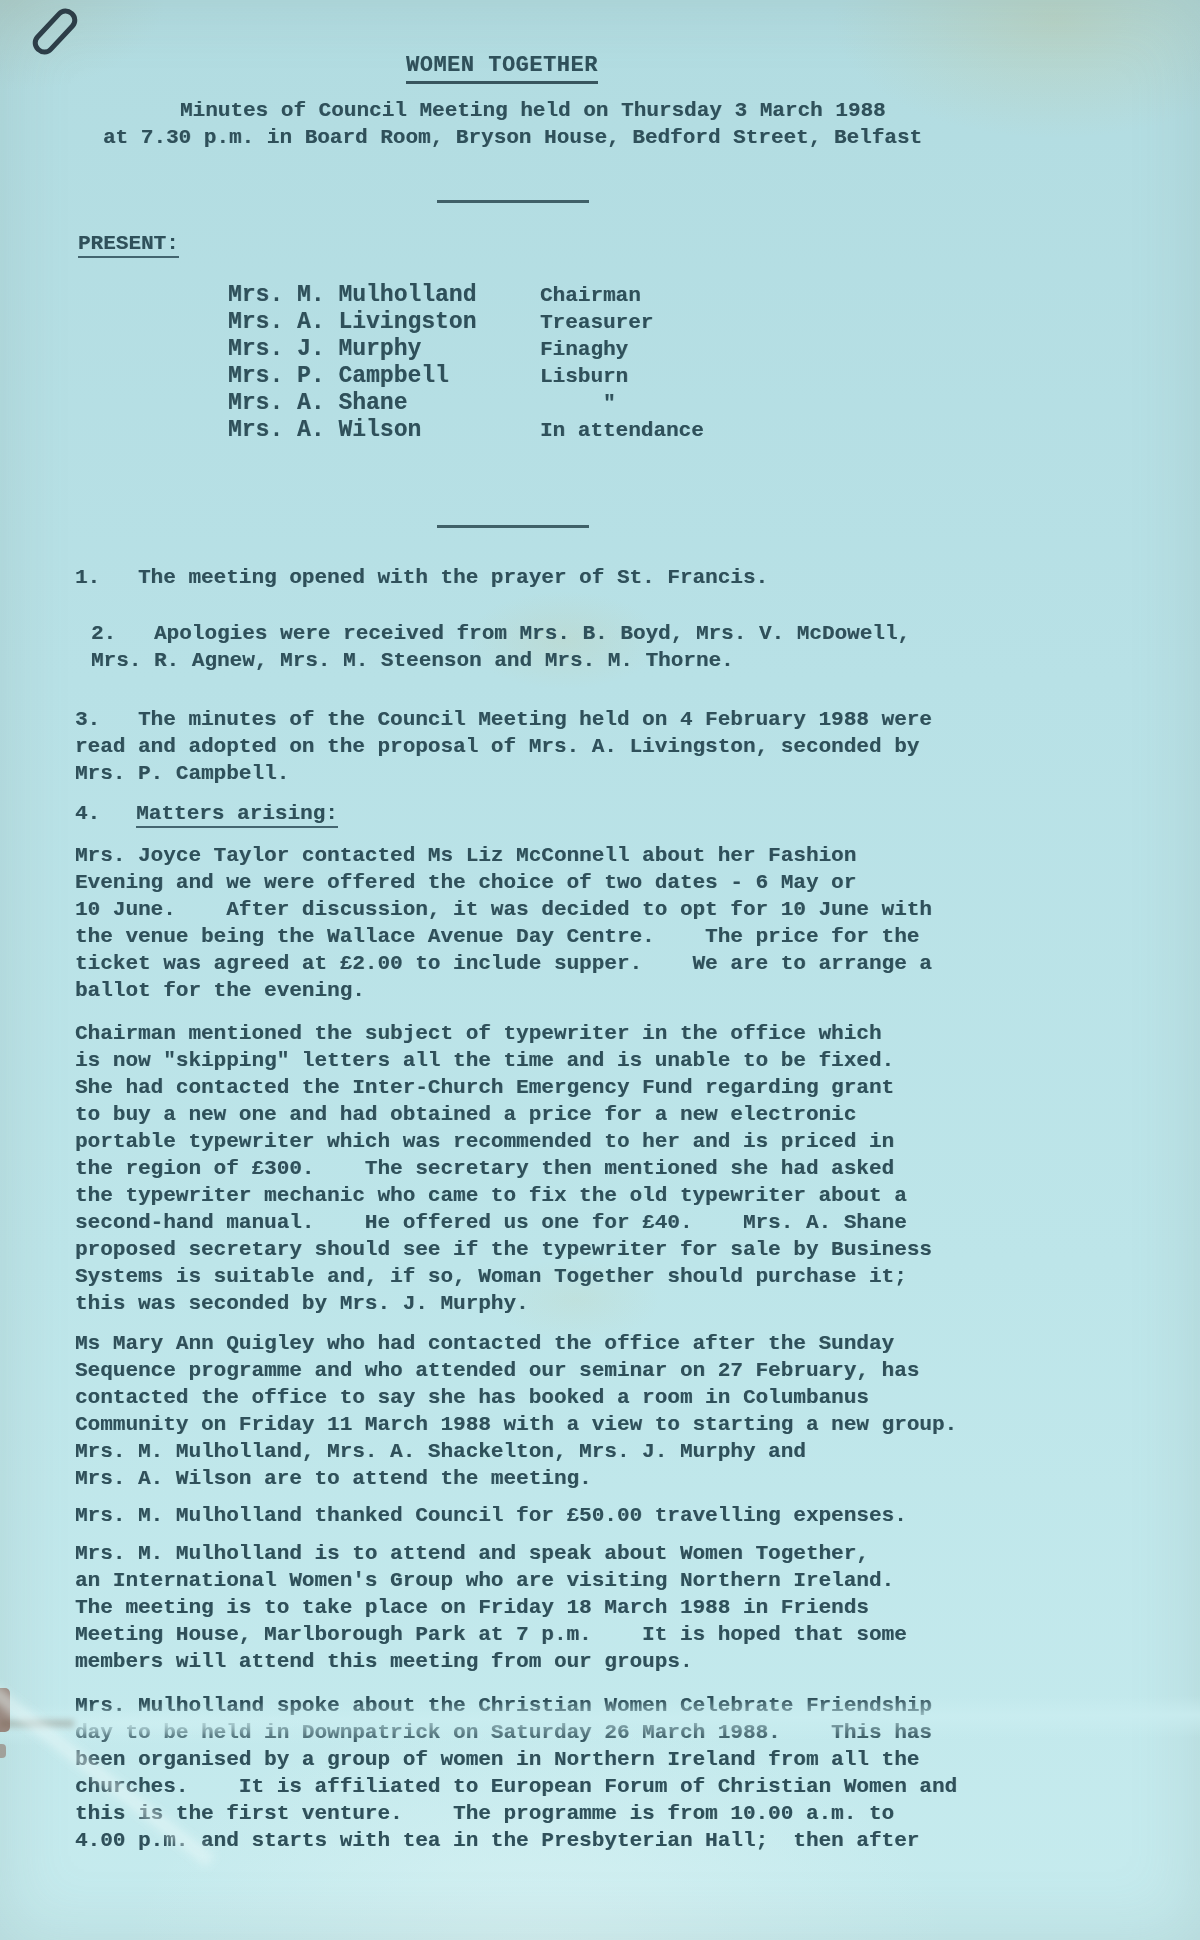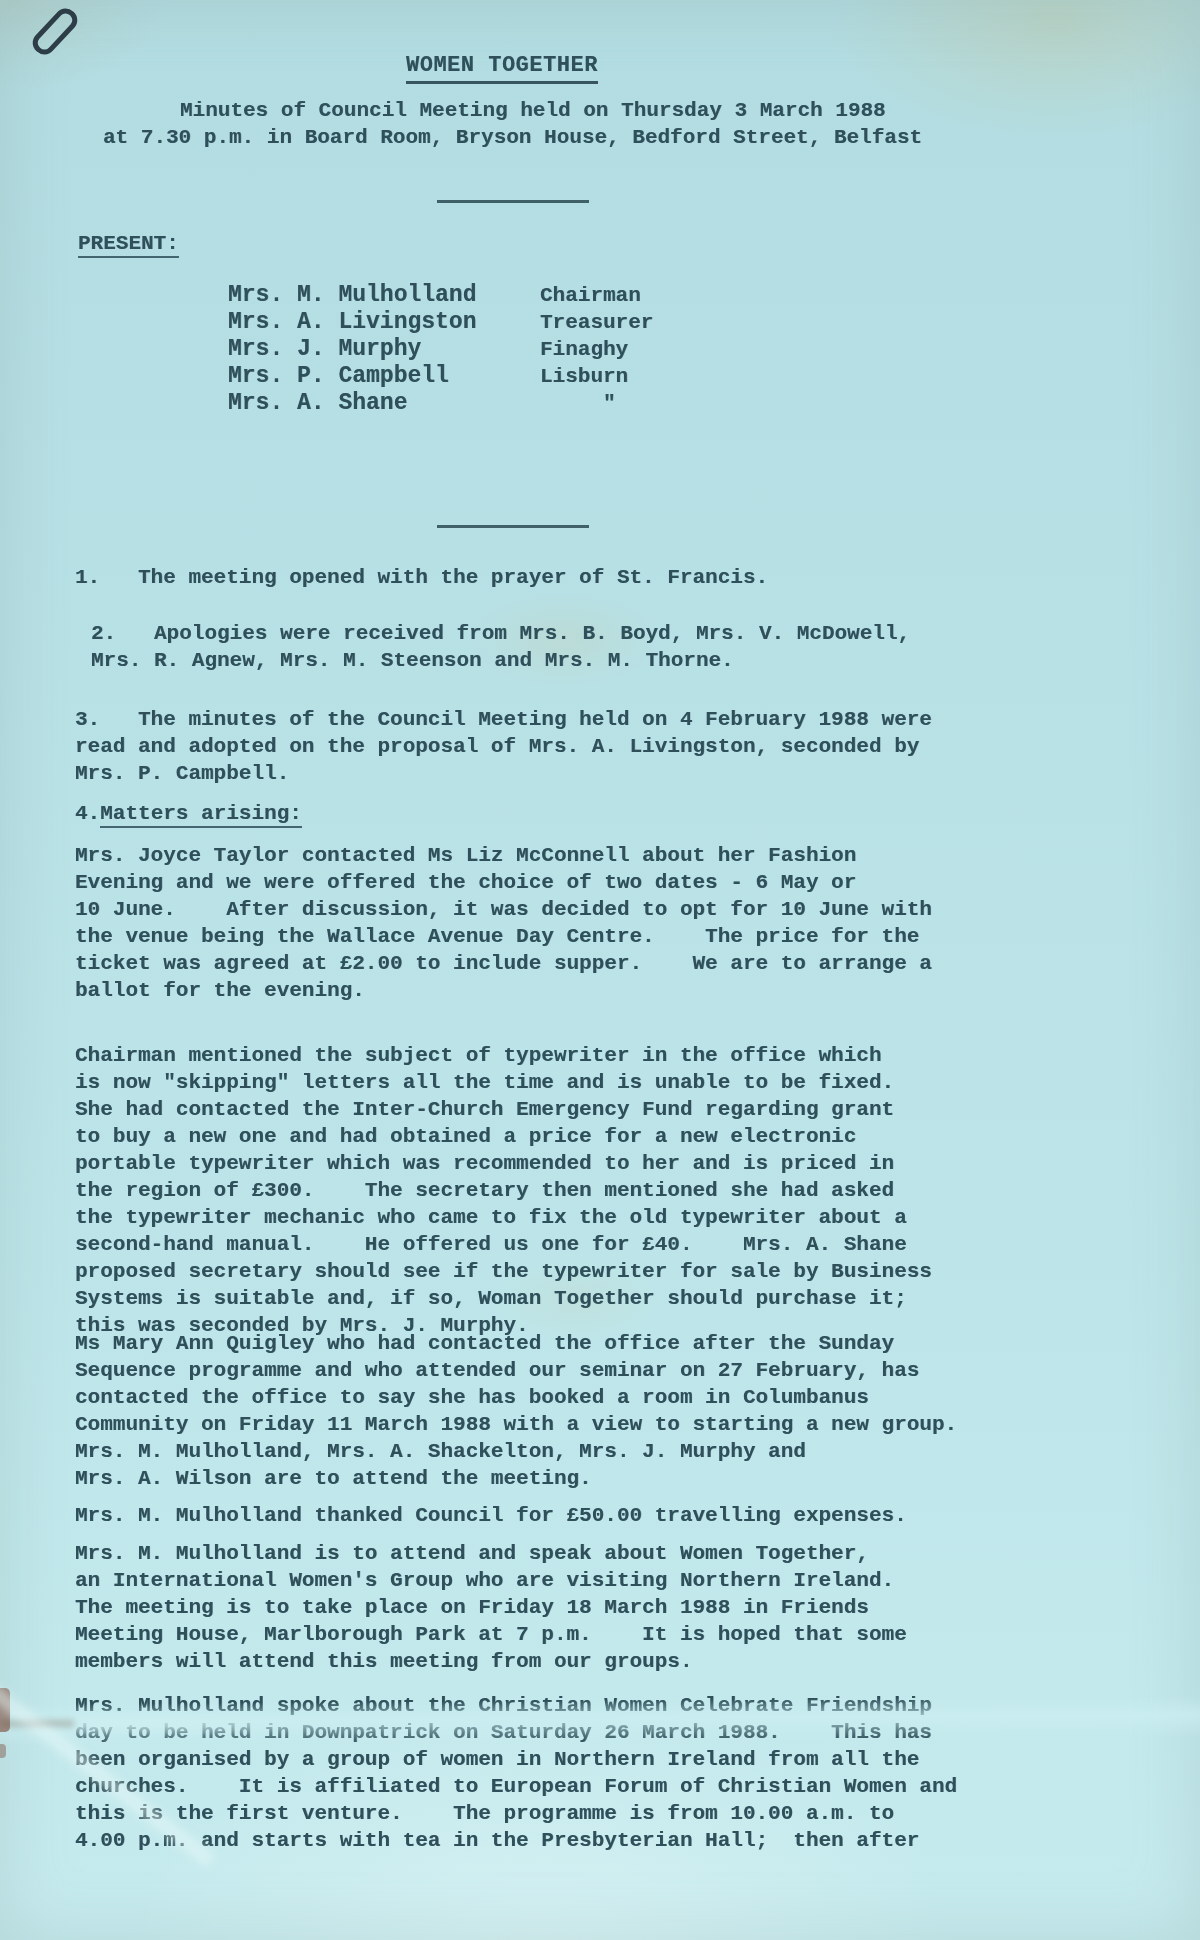--- a/index.html
+++ b/index.html
@@ -30,23 +30,23 @@
   .rule2{top:525px;}
   .present{top:230px;left:78px;}
   .attendees{position:absolute;top:282px;left:228px;}
   .att-row{display:flex;height:27px;}
   .att-name{width:312px;white-space:pre;font-size:23px;line-height:27px;}
   .att-role{white-space:pre;font-size:21px;line-height:27px;}
   .item1{top:564px;left:75px;}
   .item2{top:620px;left:75px;margin-left:16px;}
   .item3{top:706px;left:75px;}
   .item4{top:800px;left:75px;font-size:21px;line-height:27px;position:absolute;}
-  .item4 .lbl{}
+  .item4 .lbl{margin-left:36px;}
   .p1{top:842px;left:75px;}
-  .p2{top:1020px;left:75px;margin-top:22px;}
+  .p2{top:1020px;left:75px;}
   .p3{top:1330px;left:75px;}
   .p4{top:1502px;left:75px;}
   .p5{top:1540px;left:75px;}
   .p6{top:1692px;left:75px;}
   .paperclip{
     position:absolute;left:28px;top:20px;width:44px;height:13px;
     border:5px solid #22313c;border-radius:11px;
     transform:rotate(-47deg);opacity:0.92;
   }
   .crease{
@@ -94,20 +94,24 @@
     <span class="att-role">Finaghy</span>
   </div>
   <div class="att-row">
     <span class="att-name">Mrs. P. Campbell</span>
     <span class="att-role">Lisburn</span>
   </div>
   <div class="att-row">
     <span class="att-name">Mrs. A. Shane</span>
     <span class="att-role">     "</span>
   </div>
+  <div class="att-row">
+    <span class="att-name">Mrs. A. Wilson</span>
+    <span class="att-role">In attendance</span>
+  </div>
 </div>
 
 <div class="rule rule2"></div>
 
 <div class="mono ink item1">1.   The meeting opened with the prayer of St. Francis.</div>
 <div class="mono ink item2">2.   Apologies were received from Mrs. B. Boyd, Mrs. V. McDowell,
 Mrs. R. Agnew, Mrs. M. Steenson and Mrs. M. Thorne.</div>
 <div class="mono ink item3">3.   The minutes of the Council Meeting held on 4 February 1988 were
 read and adopted on the proposal of Mrs. A. Livingston, seconded by
 Mrs. P. Campbell.</div>

